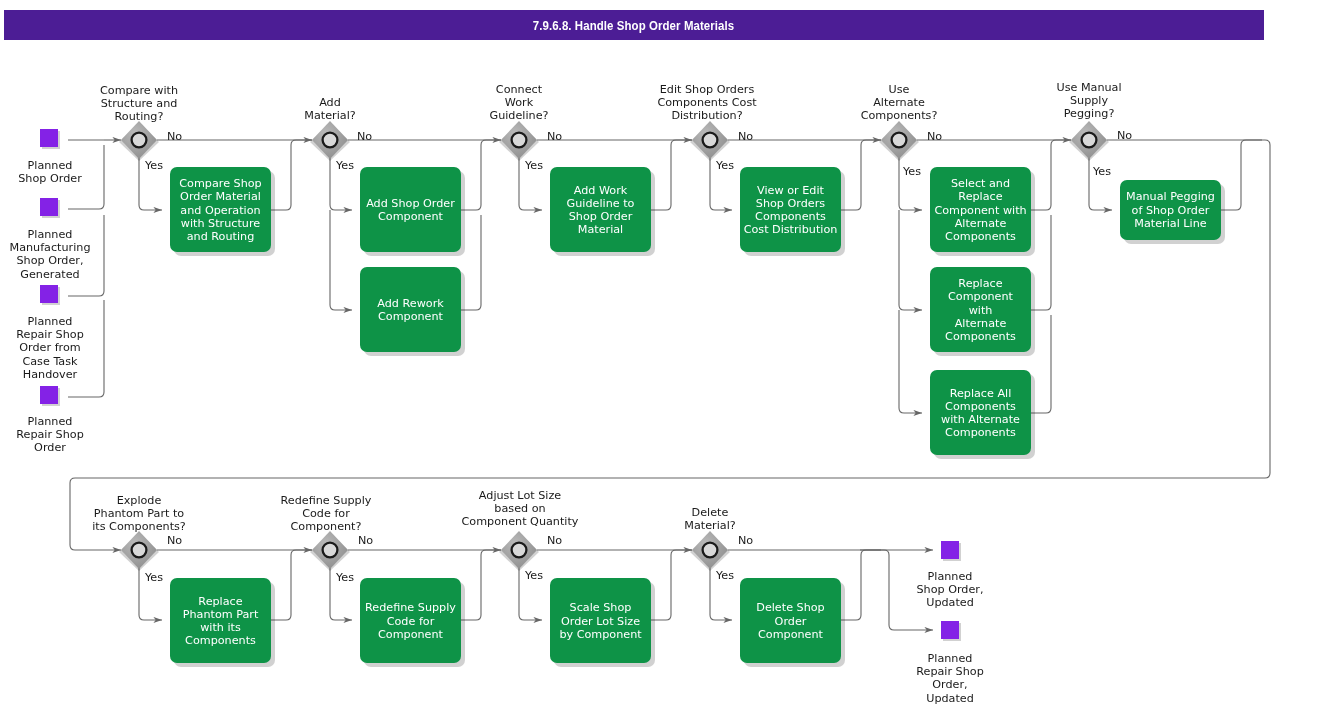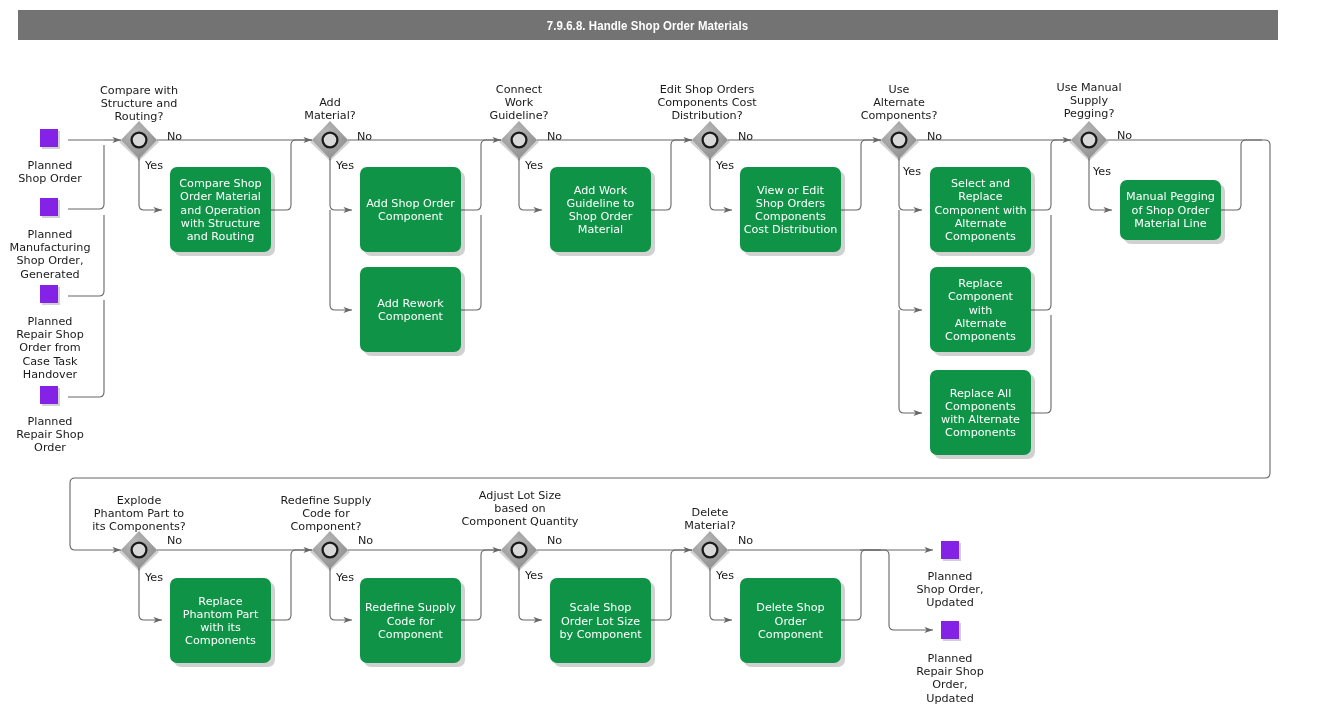--- a/index.html
+++ b/index.html
@@ -1,22 +1,22 @@
 <!DOCTYPE html>
 <html><head>
 <meta charset="utf-8">
 <style>
   html,body{margin:0;padding:0;background:#ffffff;}
   body{
     width:1319px;height:715px;position:relative;overflow:hidden;
     font-family:"DejaVu Sans", sans-serif;
   }
   #title-bar{
-    position:absolute;left:18px;top:10px;width:1260px;height:30px;
-    background:#737373;
+    position:absolute;left:4px;top:10px;width:1260px;height:30px;
+    background:#4c1d95;
     display:flex;align-items:center;justify-content:center;
   }
   #title-bar .title-text{
     color:#ffffff;font-size:13px;font-weight:bold;letter-spacing:.1px;
     font-family:"Liberation Sans", sans-serif;
     transform:scaleX(.88);transform-origin:center;
     white-space:nowrap;
   }
   #canvas{position:absolute;left:0;top:0;width:1319px;height:715px;}
   svg{display:block;}

